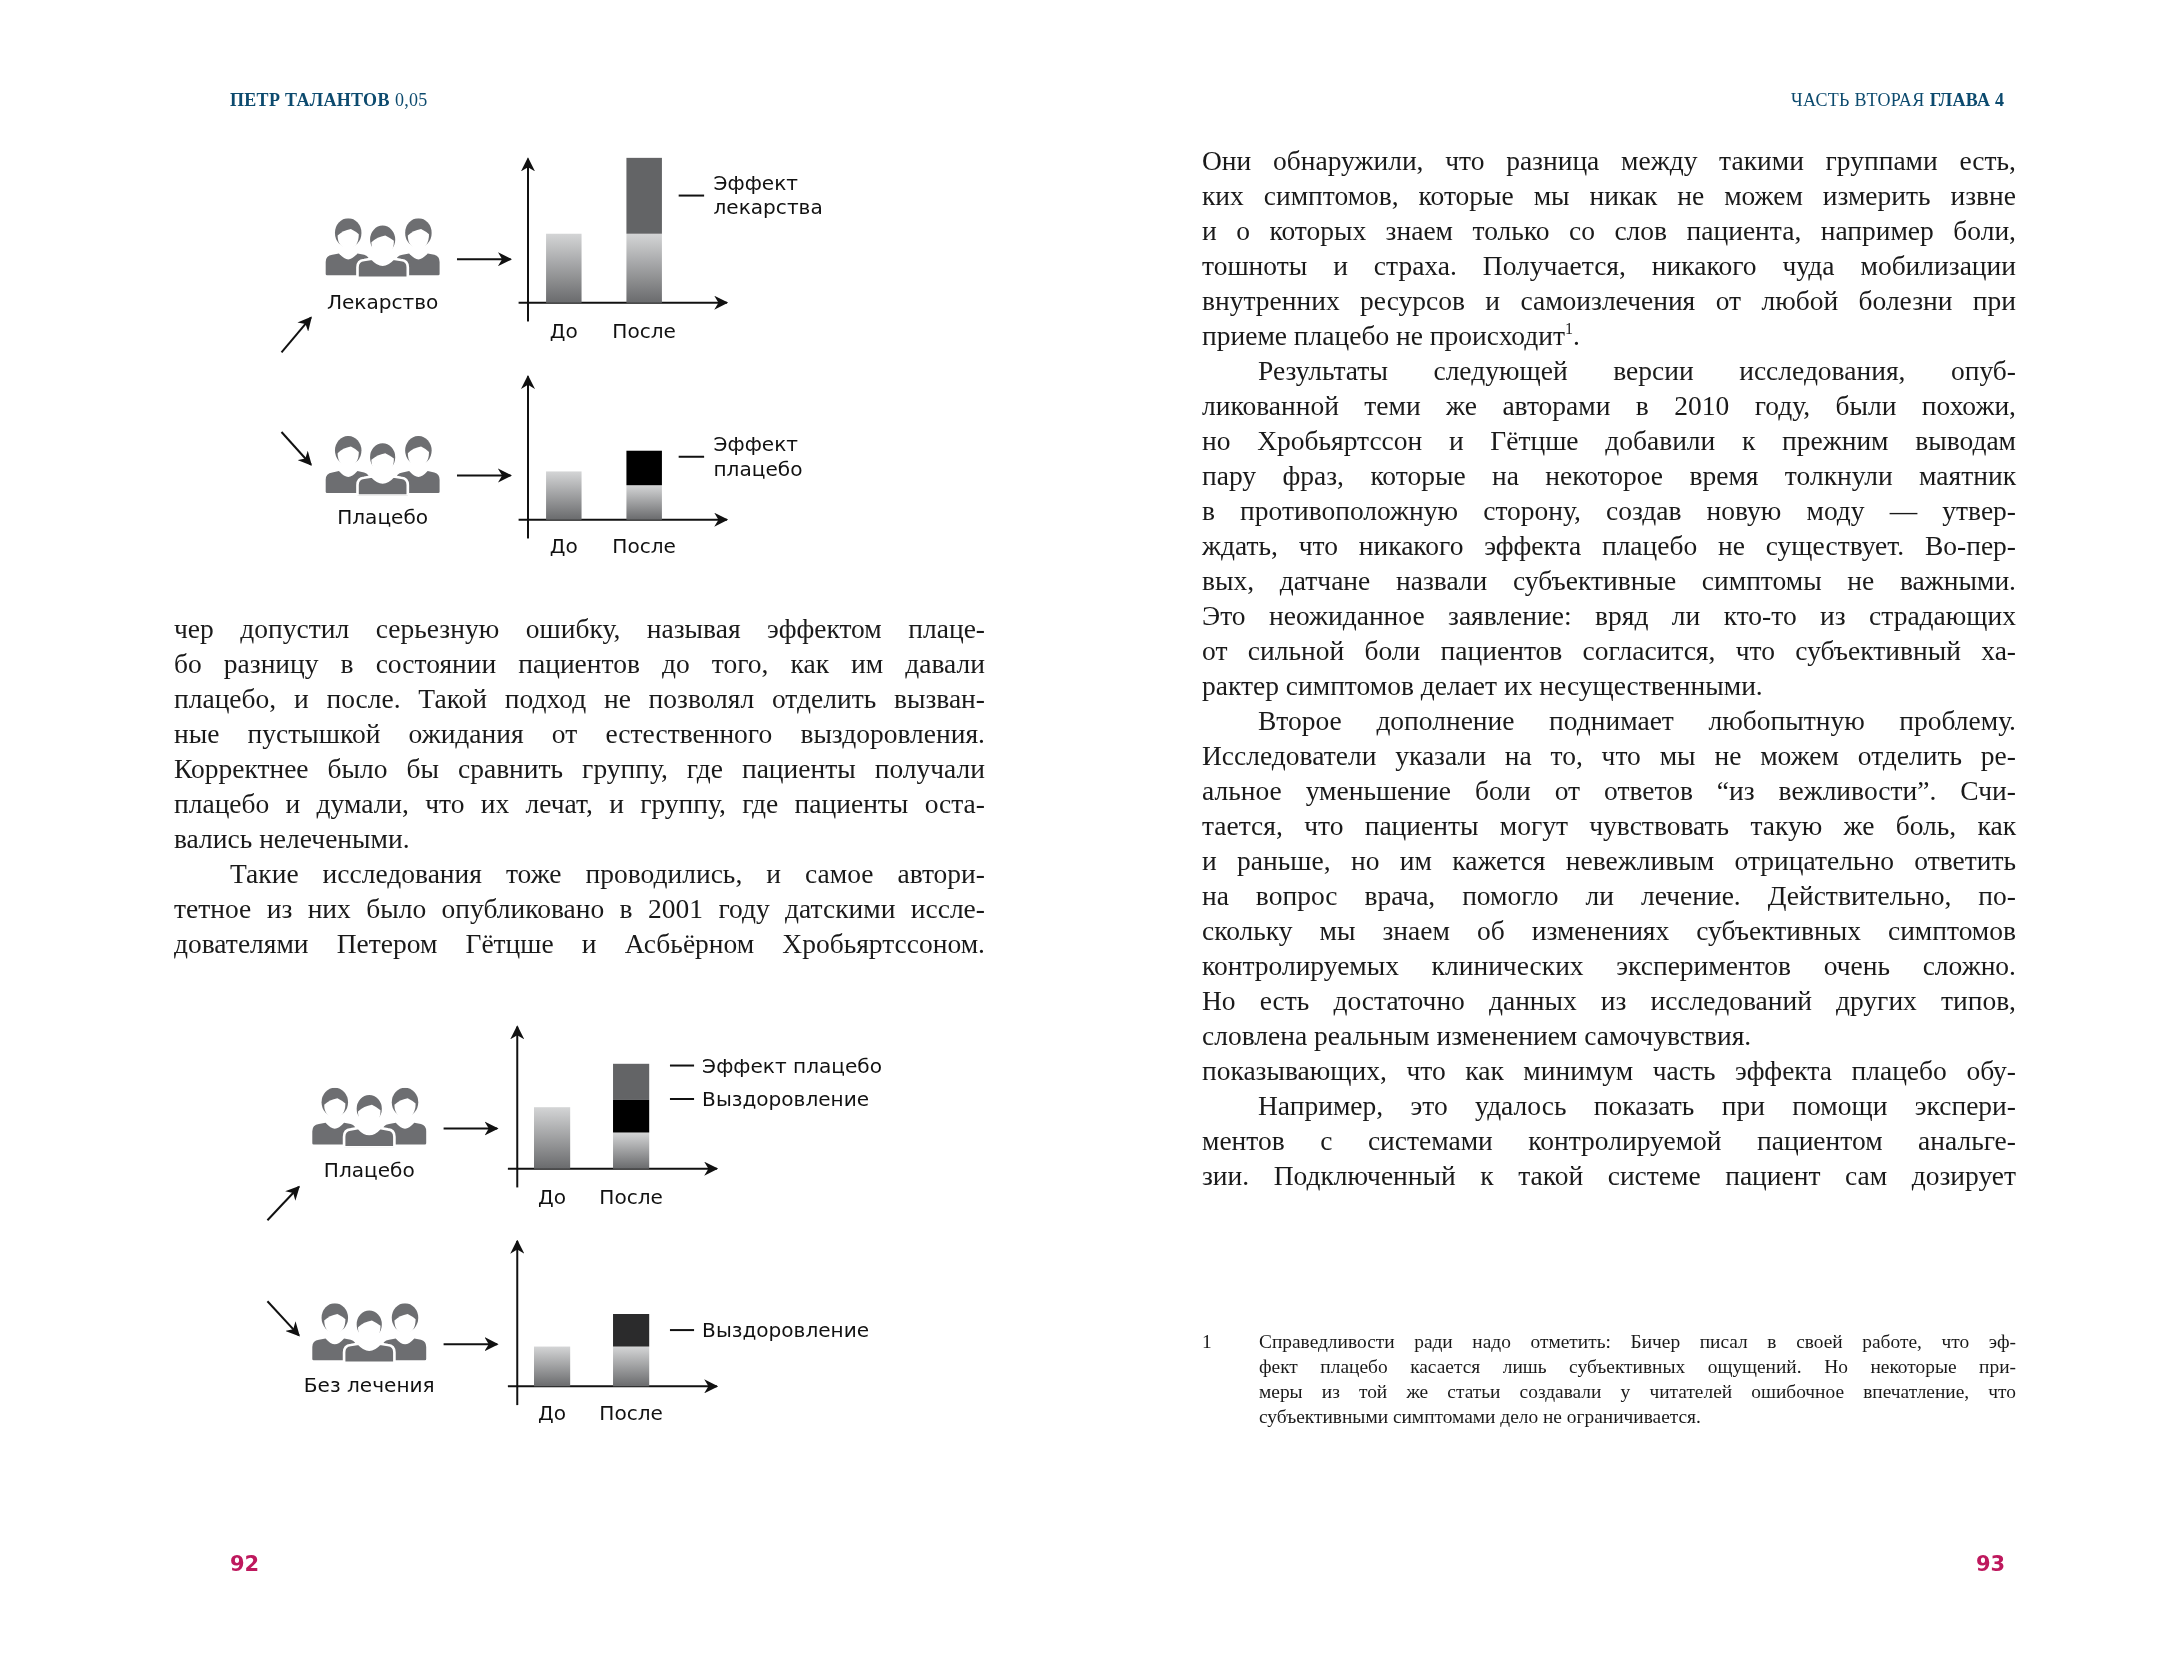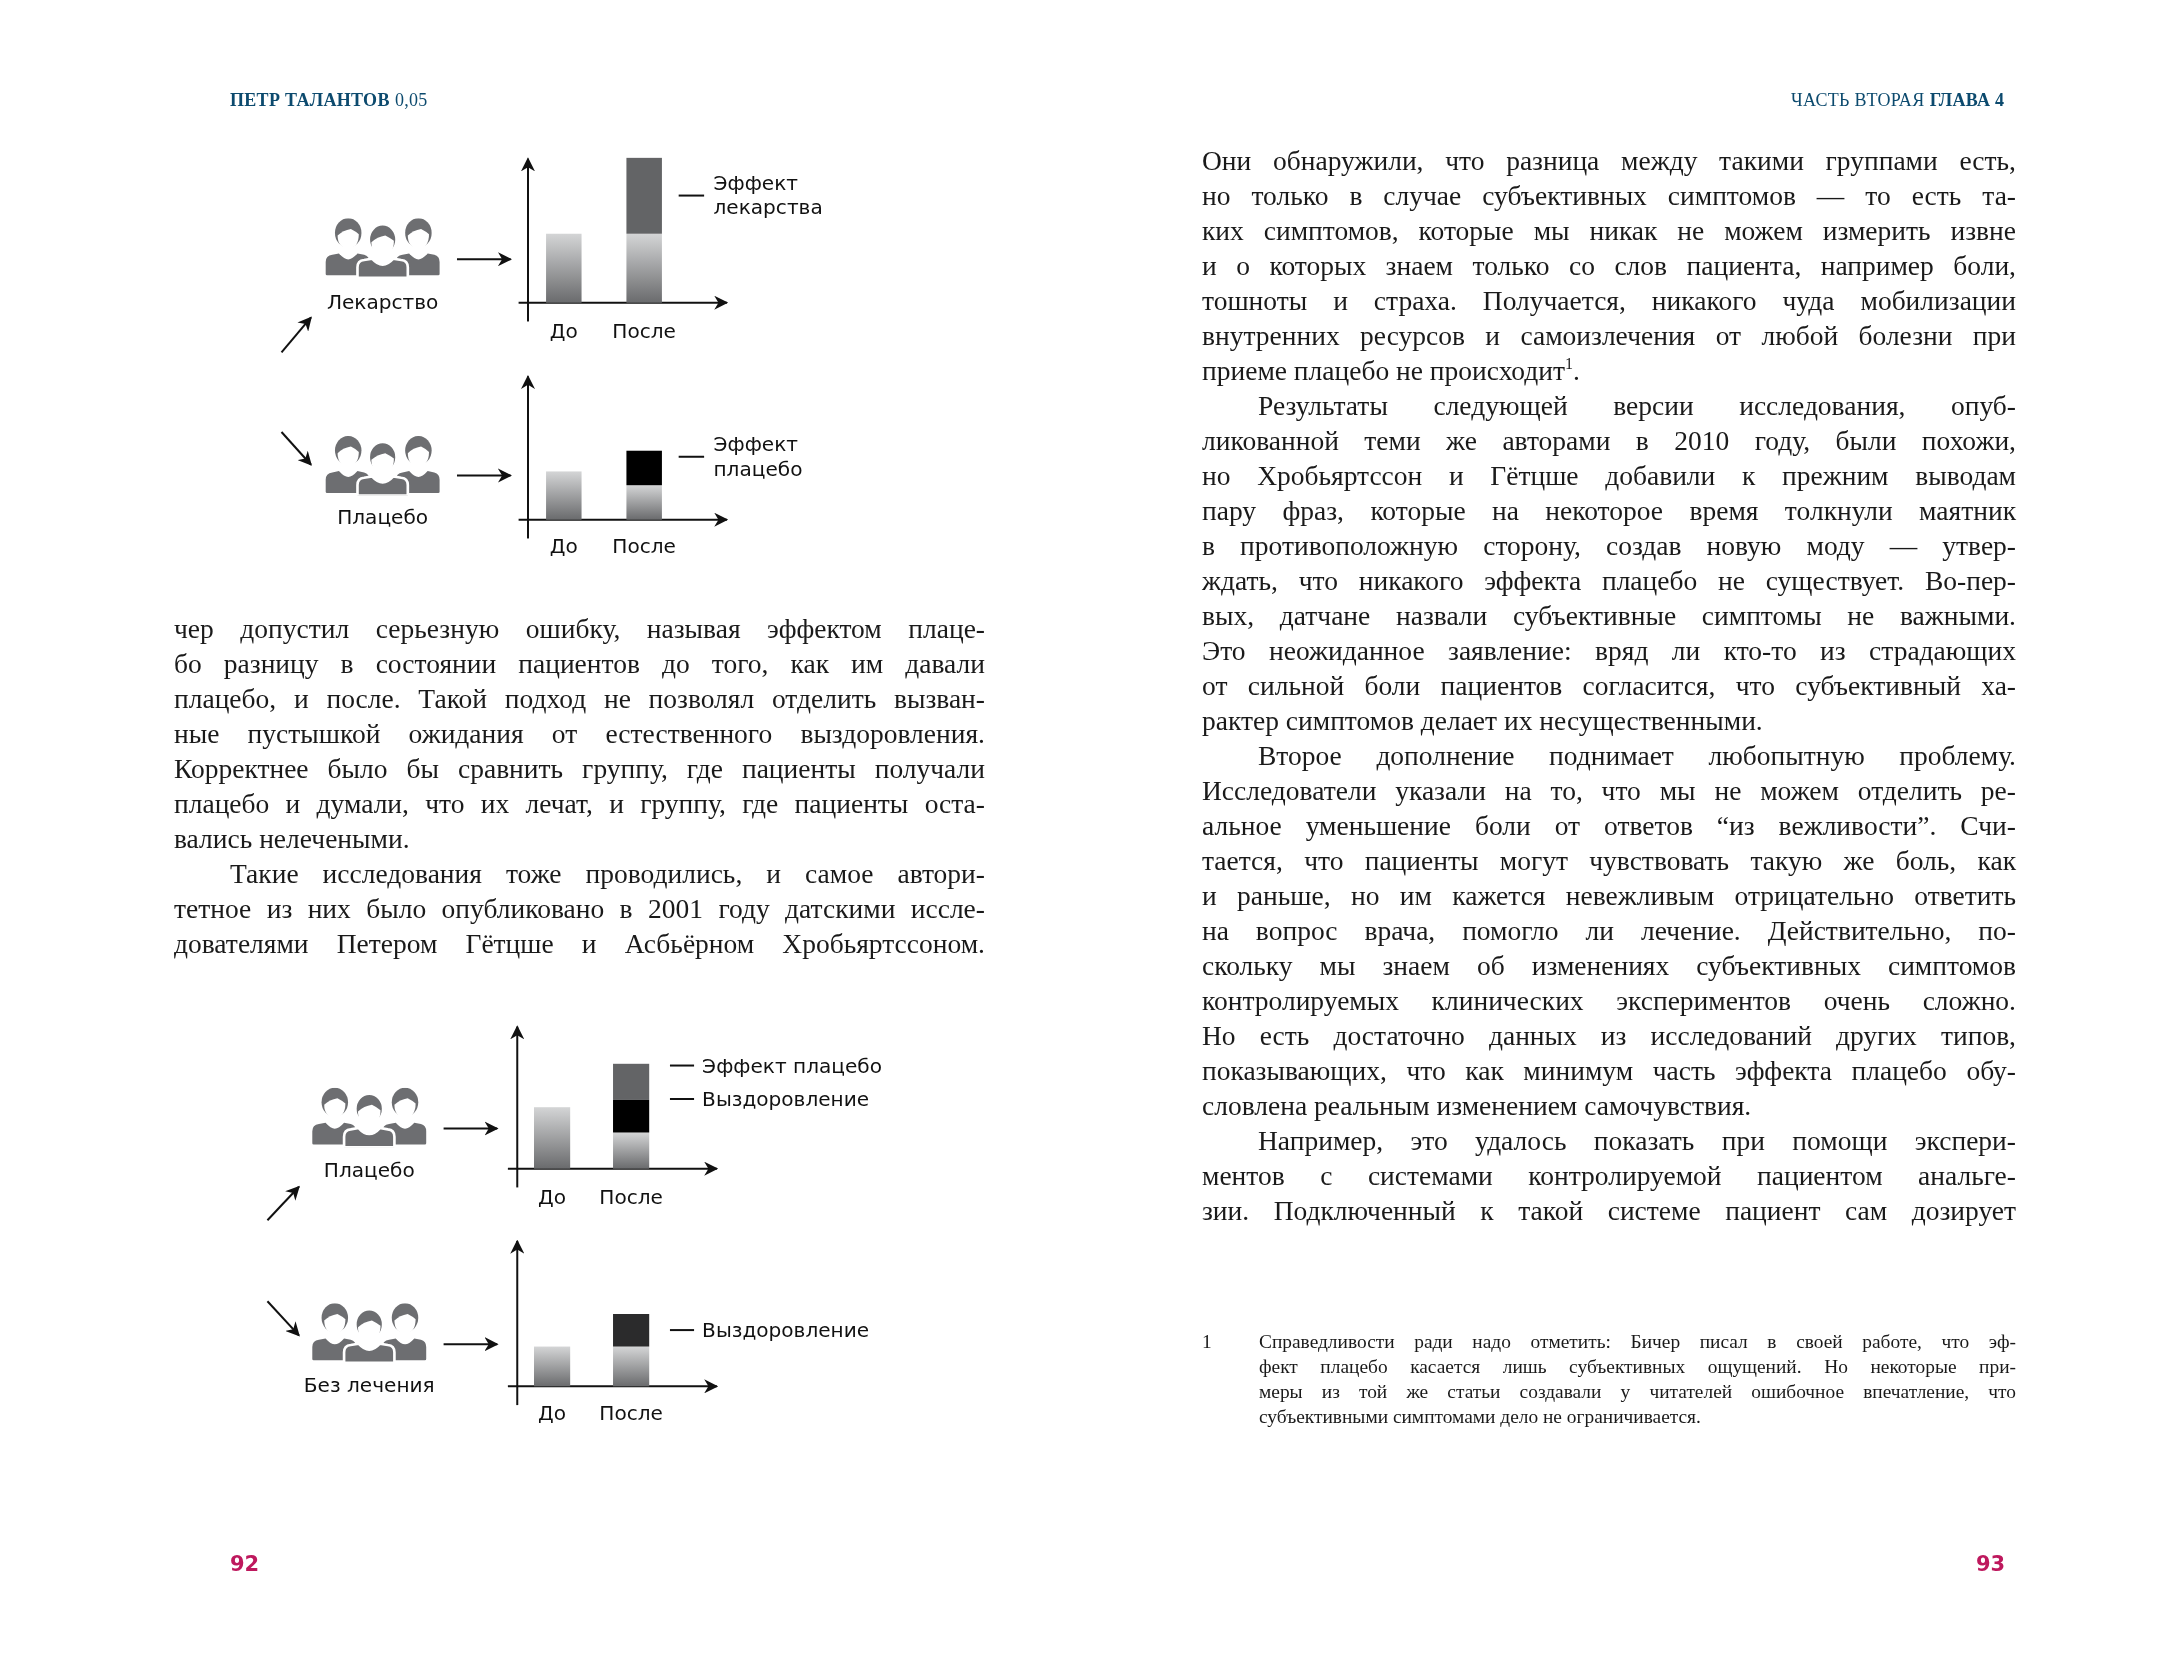--- a/index.html
+++ b/index.html
@@ -183,21 +183,20 @@
       <span class="ln">Корректнее было бы сравнить группу, где пациенты получали</span>
       <span class="ln">плацебо и думали, что их лечат, и группу, где пациенты оста-</span>
       <span class="ln last">вались нелечеными.</span>
       <span class="ln indent">Такие исследования тоже проводились, и самое автори-</span>
       <span class="ln">тетное из них было опубликовано в 2001 году датскими иссле-</span>
       <span class="ln">дователями Петером Гётцше и Асбьёрном Хробьяртссоном.</span>
     </div>
 
   <div class="col" id="right-col" style="left:1202px; top:143px; width:814px;">
       <span class="ln">Они обнаружили, что разница между такими группами есть,</span>
-      <span class="ln">но только в случае субъективных симптомов — то есть та-</span>
       <span class="ln">ких симптомов, которые мы никак не можем измерить извне</span>
       <span class="ln">и о которых знаем только со слов пациента, например боли,</span>
       <span class="ln">тошноты и страха. Получается, никакого чуда мобилизации</span>
       <span class="ln">внутренних ресурсов и самоизлечения от любой болезни при</span>
       <span class="ln last">приеме плацебо не происходит<sup class="fn">1</sup>.</span>
       <span class="ln indent">Результаты следующей версии исследования, опуб-</span>
       <span class="ln">ликованной теми же авторами в 2010 году, были похожи,</span>
       <span class="ln">но Хробьяртссон и Гётцше добавили к прежним выводам</span>
       <span class="ln">пару фраз, которые на некоторое время толкнули маятник</span>
       <span class="ln">в противоположную сторону, создав новую моду — утвер-</span>
@@ -208,22 +207,22 @@
       <span class="ln last">рактер симптомов делает их несущественными.</span>
       <span class="ln indent">Второе дополнение поднимает любопытную проблему.</span>
       <span class="ln">Исследователи указали на то, что мы не можем отделить ре-</span>
       <span class="ln">альное уменьшение боли от ответов “из вежливости”. Счи-</span>
       <span class="ln">тается, что пациенты могут чувствовать такую же боль, как</span>
       <span class="ln">и раньше, но им кажется невежливым отрицательно ответить</span>
       <span class="ln">на вопрос врача, помогло ли лечение. Действительно, по-</span>
       <span class="ln">скольку мы знаем об изменениях субъективных симптомов</span>
       <span class="ln">контролируемых клинических экспериментов очень сложно.</span>
       <span class="ln">Но есть достаточно данных из исследований других типов,</span>
+      <span class="ln last">словлена реальным изменением самочувствия.</span>
       <span class="ln">показывающих, что как минимум часть эффекта плацебо обу-</span>
-      <span class="ln last">словлена реальным изменением самочувствия.</span>
       <span class="ln indent">Например, это удалось показать при помощи экспери-</span>
       <span class="ln">ментов с системами контролируемой пациентом анальге-</span>
       <span class="ln">зии. Подключенный к такой системе пациент сам дозирует</span>
     </div>
 
   <div class="footnote" style="left:1202px; top:1329px; width:814px; height:107px;">
     <span class="num">1</span>
     <div class="body" id="fn-body">
         <span class="ln">Справедливости ради надо отметить: Бичер писал в своей работе, что эф-</span>
         <span class="ln">фект плацебо касается лишь субъективных ощущений. Но некоторые при-</span>

